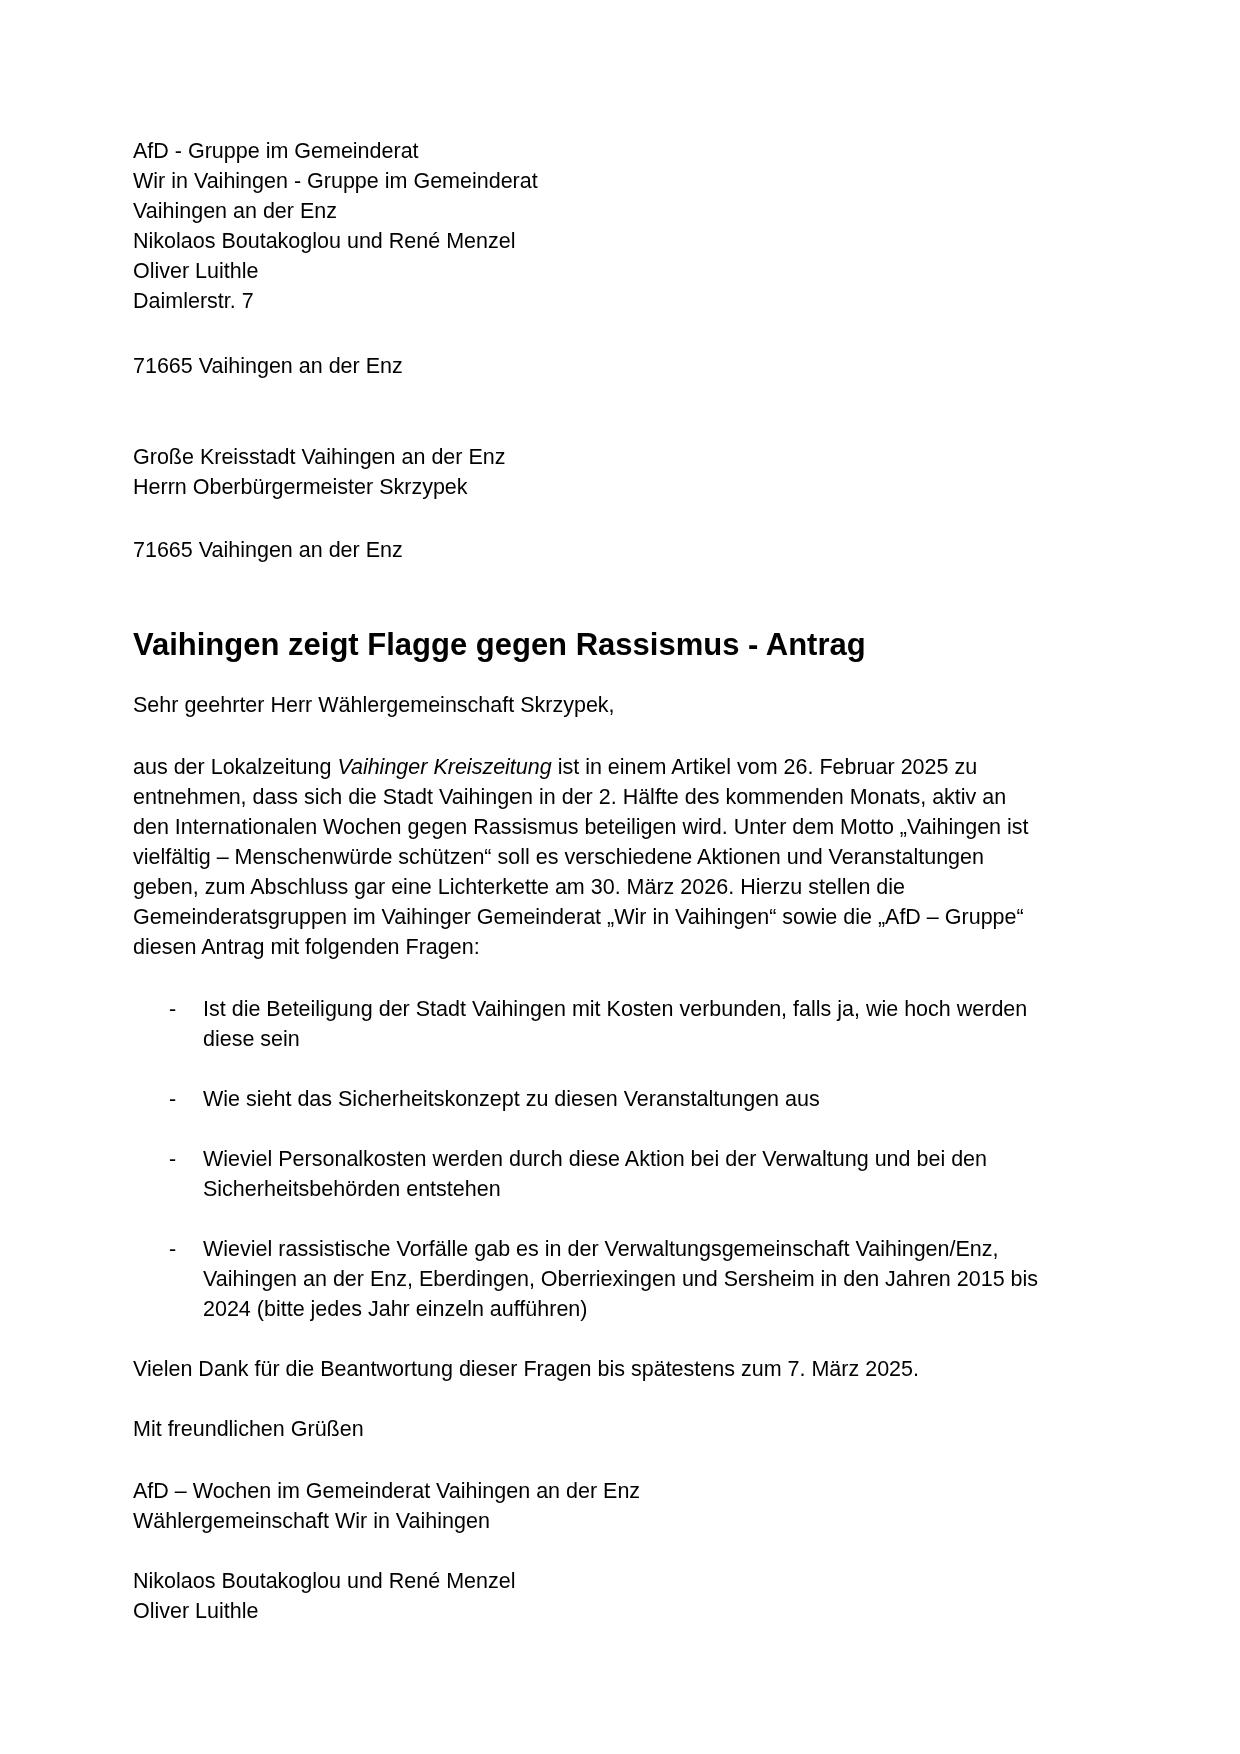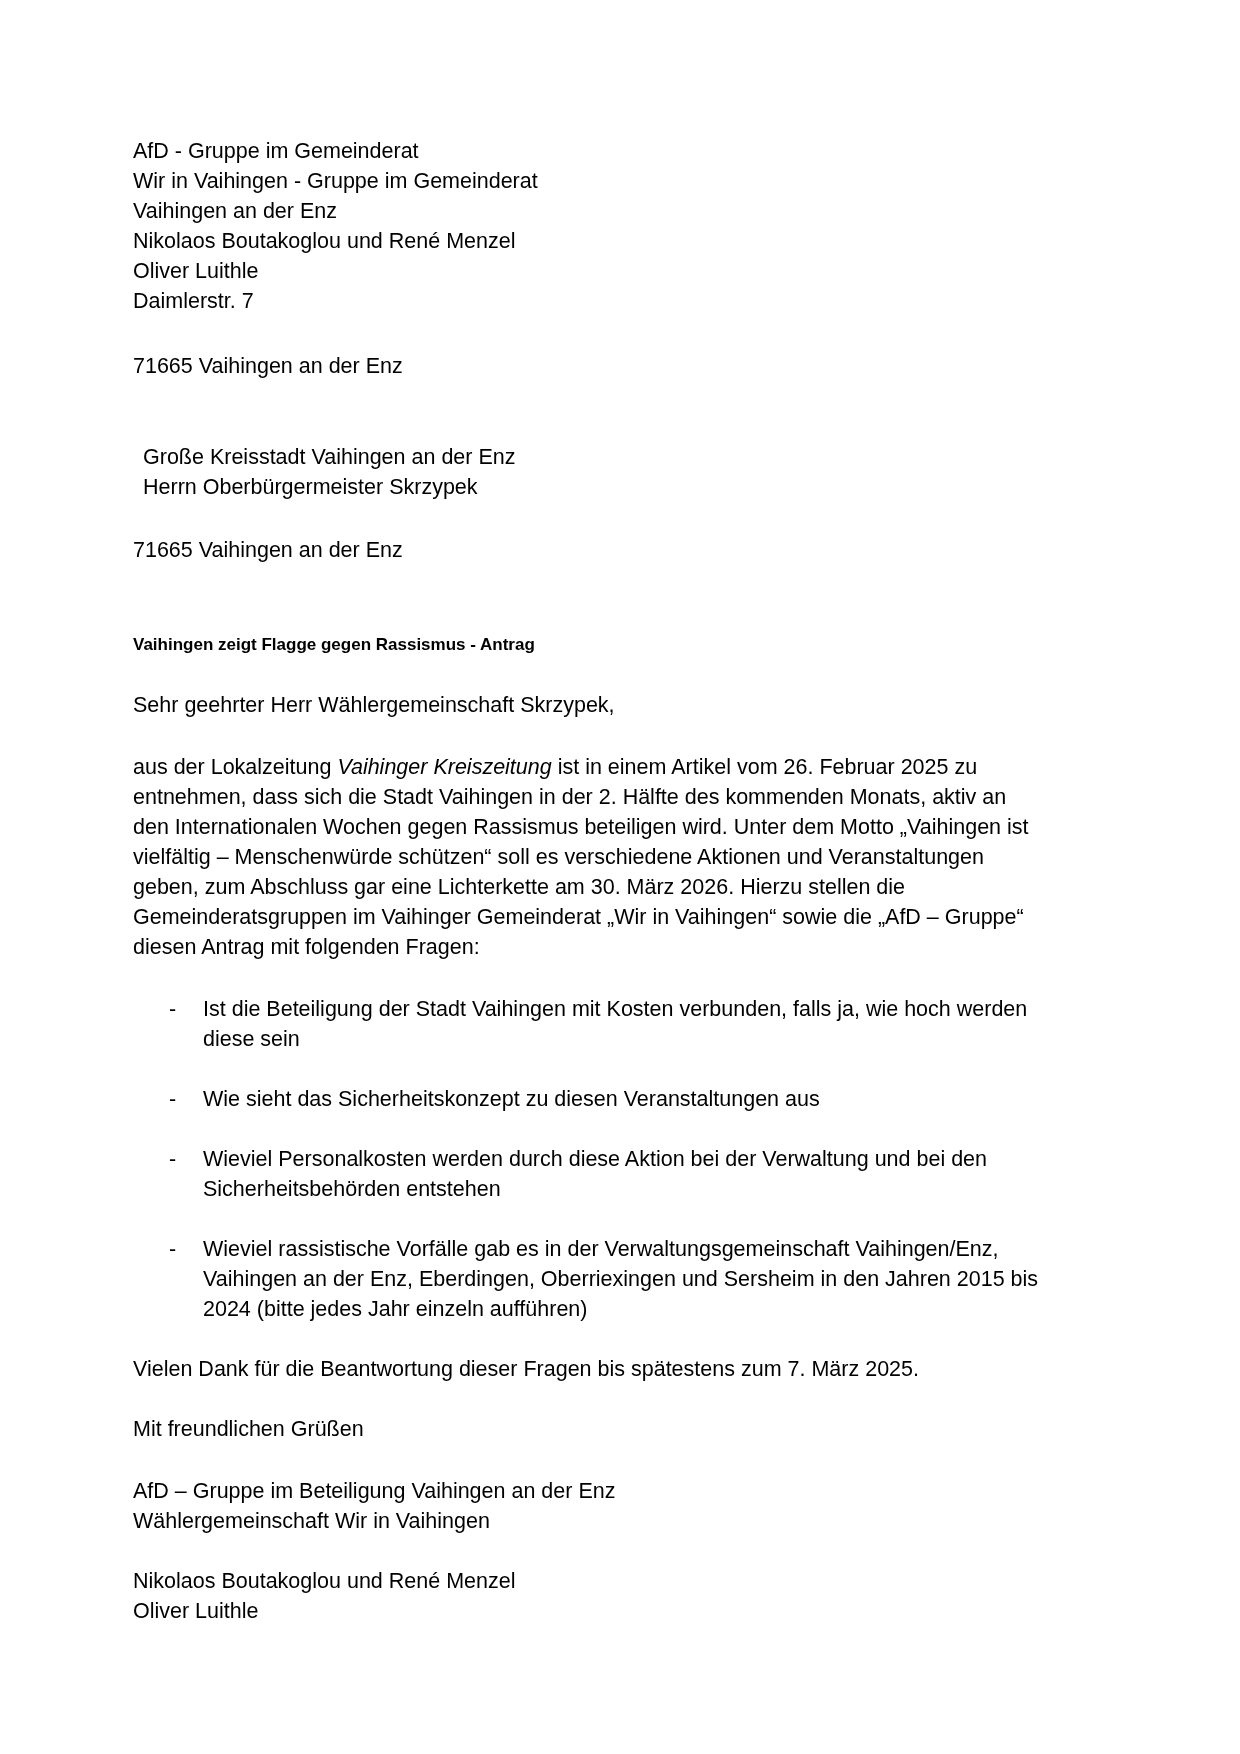--- a/index.html
+++ b/index.html
@@ -19,26 +19,26 @@
     width: 1156px;
     height: 1754px;
     padding: 136px 115px 0 133px;
     font-size: 21.5px;
     line-height: 30px;
   }
   .line { white-space: nowrap; }
   .para { text-align: left; }
   .subject {
     font-weight: bold;
-    font-size: 17px;
+    font-size: 31px;
     margin-top: 65px;
   }
   .mt-1 { margin-top: 30px; }  
   .mt-city { margin-top: 35px; }
-  .mt-2 { margin-top: 61px; margin-left: 10px; }  
+  .mt-2 { margin-top: 61px; }  
   .mt-2b { margin-top: 33px; }
   .mt-para { margin-top: 32px; }
   .bold { font-weight: normal; }
   .ital { font-style: italic; text-align: right; }
   .bullets { margin-top: 32px; }
   .bullet-item {
     position: relative;
     padding-left: 70px;
     margin-top: 30px;
   }
@@ -95,21 +95,21 @@
       <span class="bullet-dash">-</span>
       <span>Wieviel rassistische Vorfälle gab es in der Verwaltungsgemeinschaft Vaihingen/Enz, Vaihingen an der Enz, Eberdingen, Oberriexingen und Sersheim in den Jahren 2015 bis 2024 (bitte jedes Jahr einzeln aufführen)</span>
     </div>
   </div>
 
   <div class="line mt-1">Vielen Dank für die Beantwortung dieser Fragen bis spätestens zum 7. März 2025.</div>
 
   <div class="line mt-1">Mit freundlichen Grüßen</div>
 
   <div class="mt-para">
-    <div class="line">AfD – Gruppe im Beteiligung Vaihingen an der Enz</div>
+    <div class="line">AfD – Wochen im Gemeinderat Vaihingen an der Enz</div>
     <div class="line">Wählergemeinschaft Wir in Vaihingen</div>
   </div>
 
   <div class="mt-1">
     <div class="line">Nikolaos Boutakoglou und René Menzel</div>
     <div class="line">Oliver Luithle</div>
   </div>
 
 </div>
 

